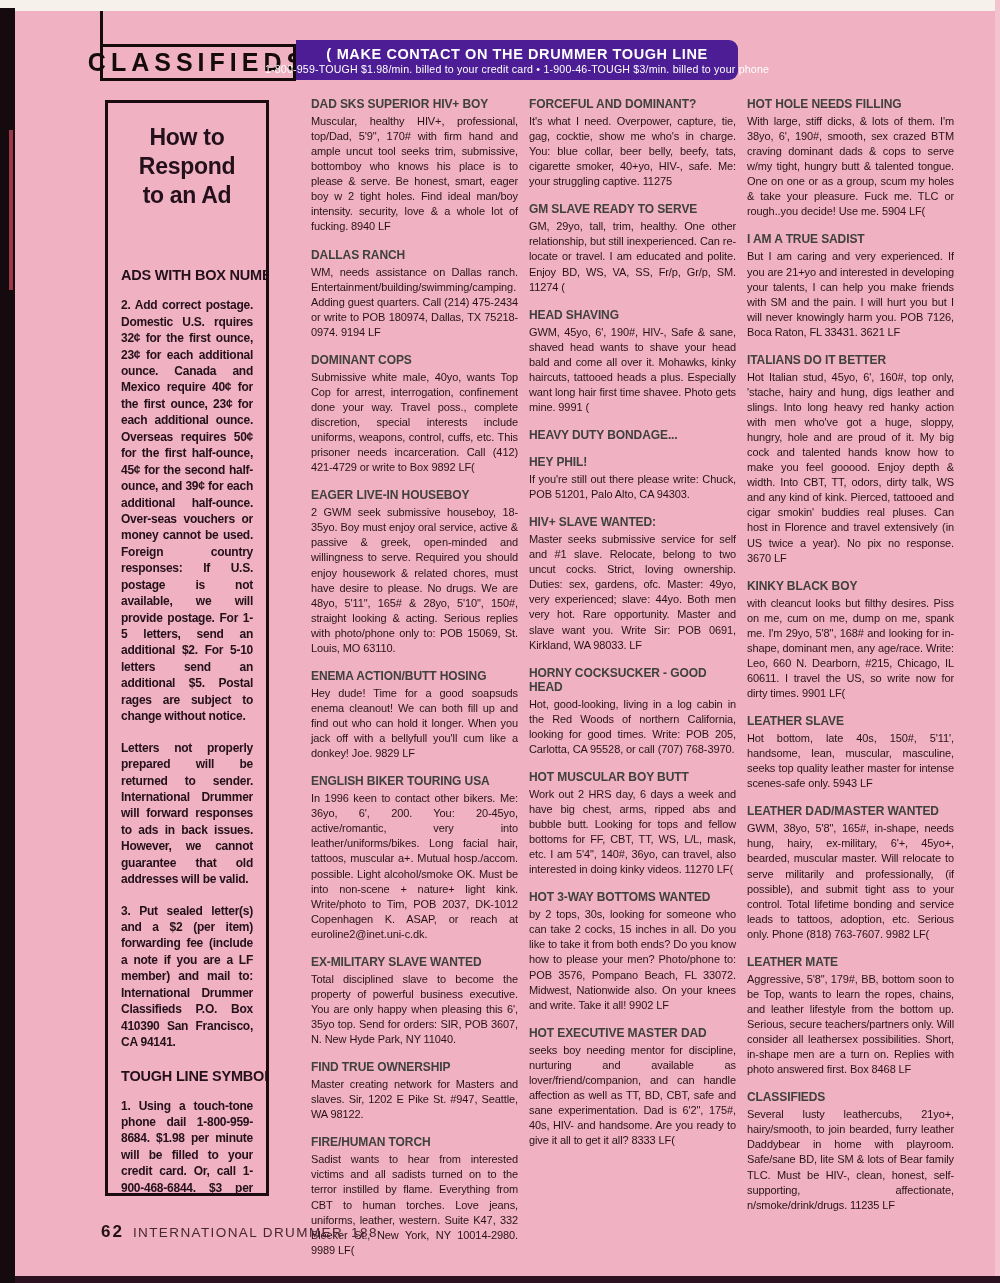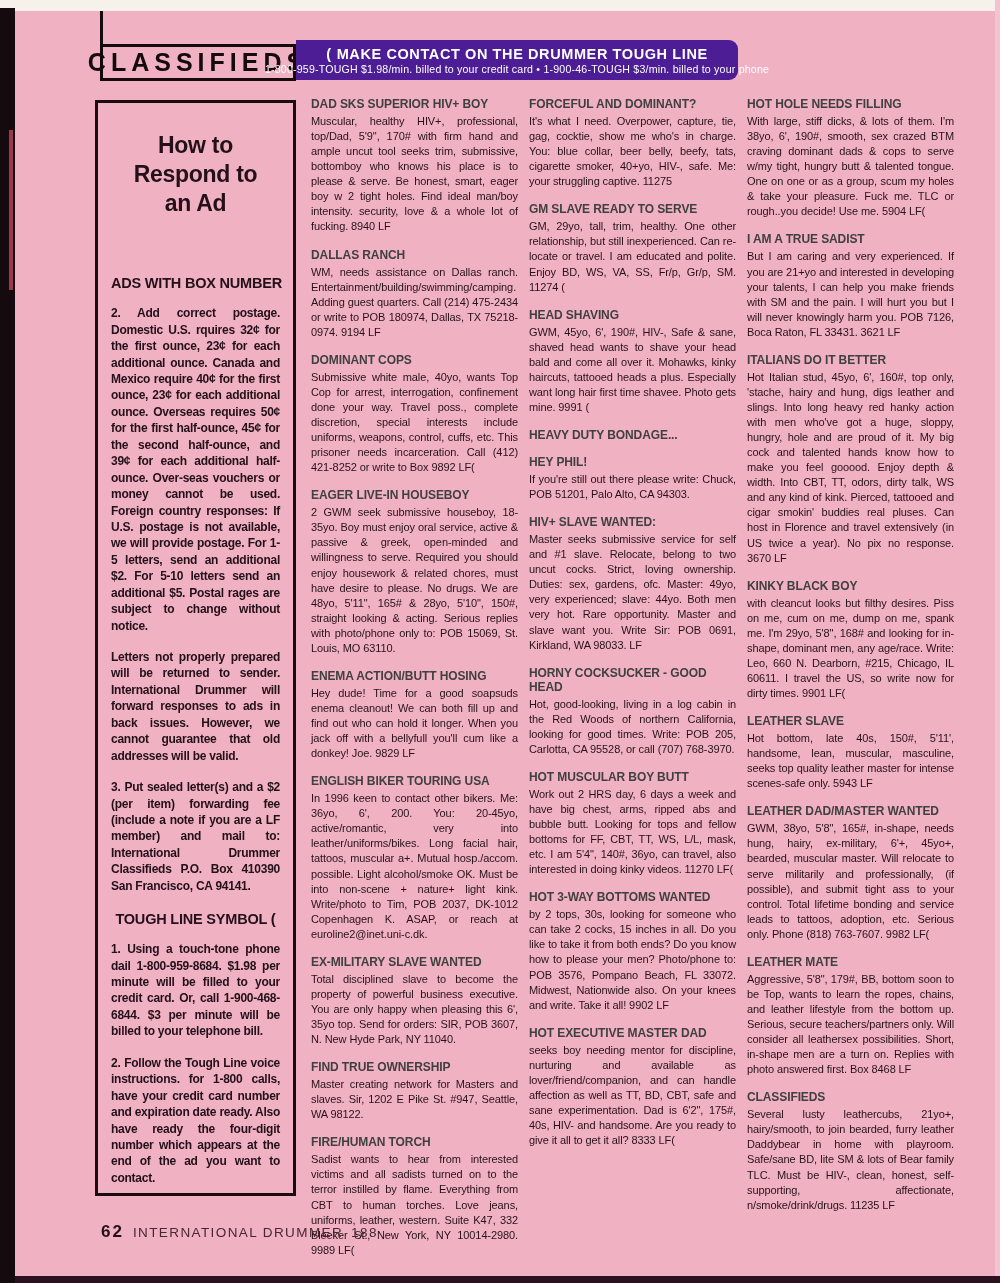--- a/index.html
+++ b/index.html
@@ -30,22 +30,22 @@
     position:absolute; left:296px; top:40px; width:442px; height:40px;
     background:#4c1d95; color:#fff; border-radius:0 9px 9px 0;
     display:flex; flex-direction:column; align-items:center; justify-content:center;
   }
   .banner-l1 { font-size:14.5px; font-weight:bold; letter-spacing:.6px; white-space:nowrap; }
   .banner-l1 .phone-sym { font-weight:bold; margin-right:5px; }
   .banner-l2 { font-size:10.6px; letter-spacing:.2px; white-space:nowrap; margin-top:1px; }
 
   
   .sidebar {
-    position:absolute; left:95px; top:100px; width:201px; height:1096px;
-    border:3px solid #1c0c12; padding:28px 13px 10px 13px; overflow:hidden;
+    position:absolute; left:105px; top:100px; width:164px; height:1096px;
+    border:3px solid #1c0c12; padding:20px 13px 10px 13px; overflow:hidden;
   }
   .sidebar h2 {
     text-align:center; font-size:23px; line-height:1.25; font-weight:bold;
     padding:0 14px; margin-bottom:58px; letter-spacing:-.3px;
   }
   .sidebar h3 {
     text-align:center; font-size:14.5px; font-weight:bold; letter-spacing:-.2px;
     margin:16px 0 14px 0; white-space:nowrap;
   }
   .sidebar p {
@@ -109,21 +109,21 @@
       <article class="ad">
           <h4 class="ad-title">DAD SKS SUPERIOR HIV+ BOY</h4>
           <p class="ad-body">Muscular, healthy HIV+, professional, top/Dad, 5'9", 170# with firm hand and ample uncut tool seeks trim, submissive, bottomboy who knows his place is to please &amp; serve. Be honest, smart, eager boy w 2 tight holes. Find ideal man/boy intensity. security, love &amp; a whole lot of fucking. 8940 LF</p>
         </article>
       <article class="ad">
           <h4 class="ad-title">DALLAS RANCH</h4>
           <p class="ad-body">WM, needs assistance on Dallas ranch. Entertainment/building/swimming/camping. Adding guest quarters. Call (214) 475-2434 or write to POB 180974, Dallas, TX 75218-0974. 9194 LF</p>
         </article>
       <article class="ad">
           <h4 class="ad-title">DOMINANT COPS</h4>
-          <p class="ad-body">Submissive white male, 40yo, wants Top Cop for arrest, interrogation, confinement done your way. Travel poss., complete discretion, special interests include uniforms, weapons, control, cuffs, etc. This prisoner needs incarceration. Call (412) 421-8252 or write to Box 9892 LF(</p>
+          <p class="ad-body">Submissive white male, 40yo, wants Top Cop for arrest, interrogation, confinement done your way. Travel poss., complete discretion, special interests include uniforms, weapons, control, cuffs, etc. This prisoner needs incarceration. Call (412) 421-4729 or write to Box 9892 LF(</p>
         </article>
       <article class="ad">
           <h4 class="ad-title">EAGER LIVE-IN HOUSEBOY</h4>
           <p class="ad-body">2 GWM seek submissive houseboy, 18-35yo. Boy must enjoy oral service, active &amp; passive &amp; greek, open-minded and willingness to serve. Required you should enjoy housework &amp; related chores, must have desire to please. No drugs. We are 48yo, 5'11", 165# &amp; 28yo, 5'10", 150#, straight looking &amp; acting. Serious replies with photo/phone only to: POB 15069, St. Louis, MO 63110.</p>
         </article>
       <article class="ad">
           <h4 class="ad-title">ENEMA ACTION/BUTT HOSING</h4>
           <p class="ad-body">Hey dude! Time for a good soapsuds enema cleanout! We can both fill up and find out who can hold it longer. When you jack off with a bellyfull you'll cum like a donkey! Joe. 9829 LF</p>
         </article>
       <article class="ad">

